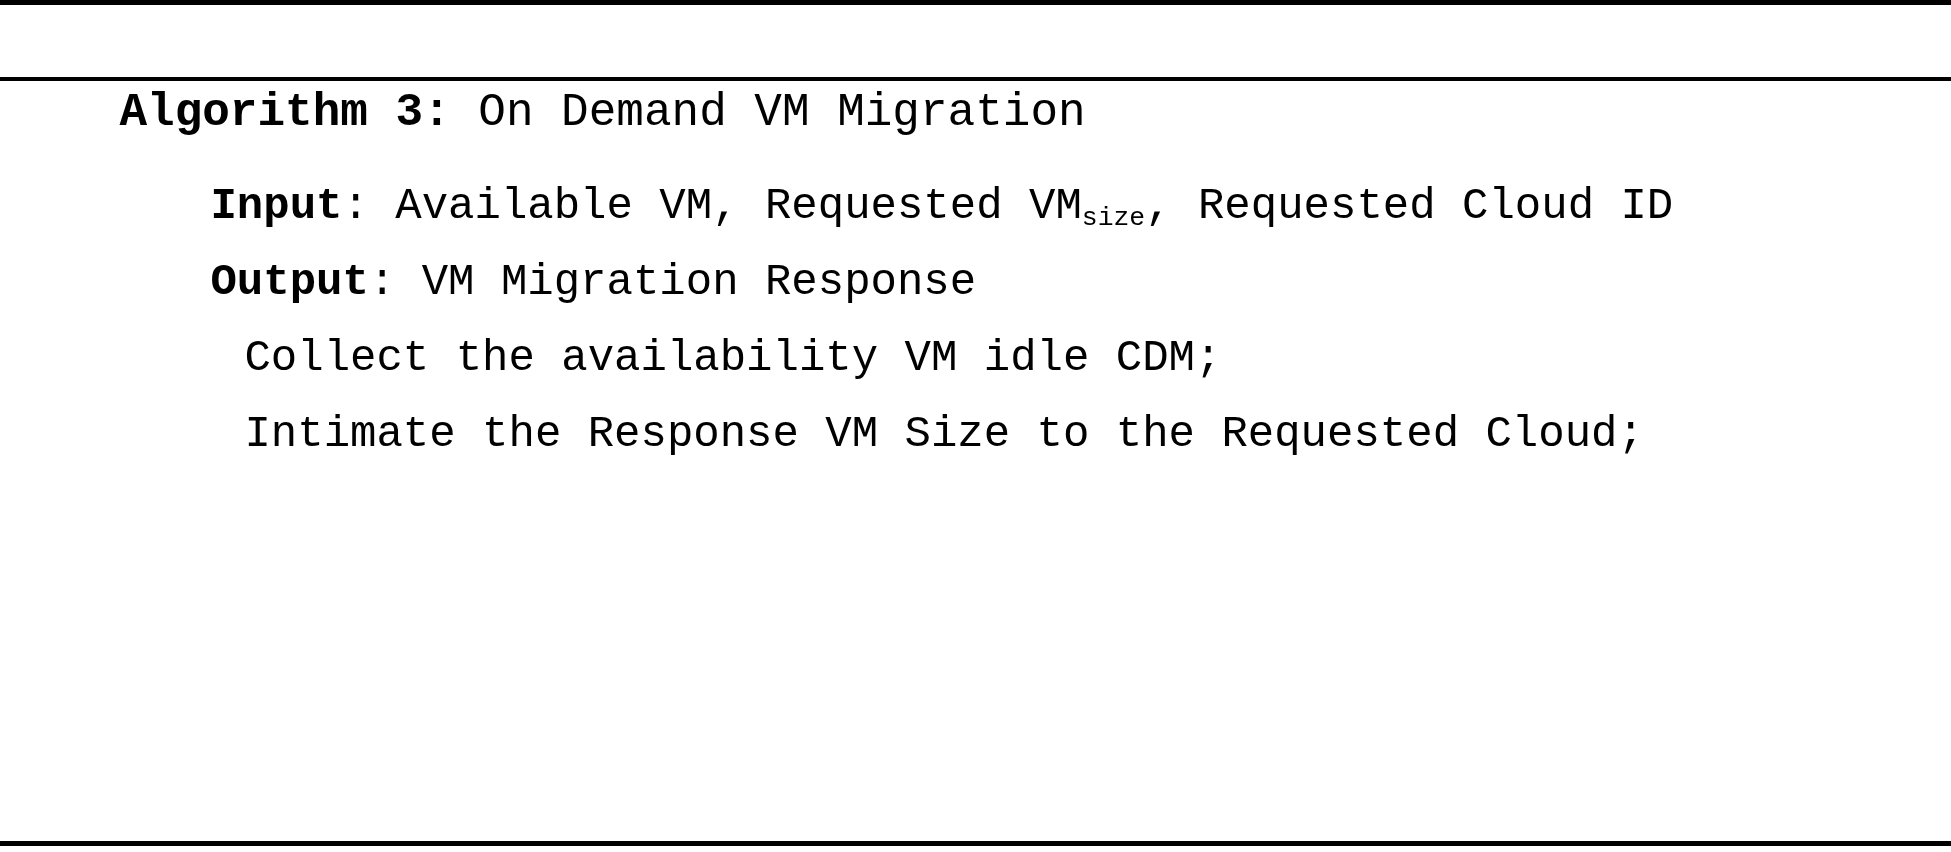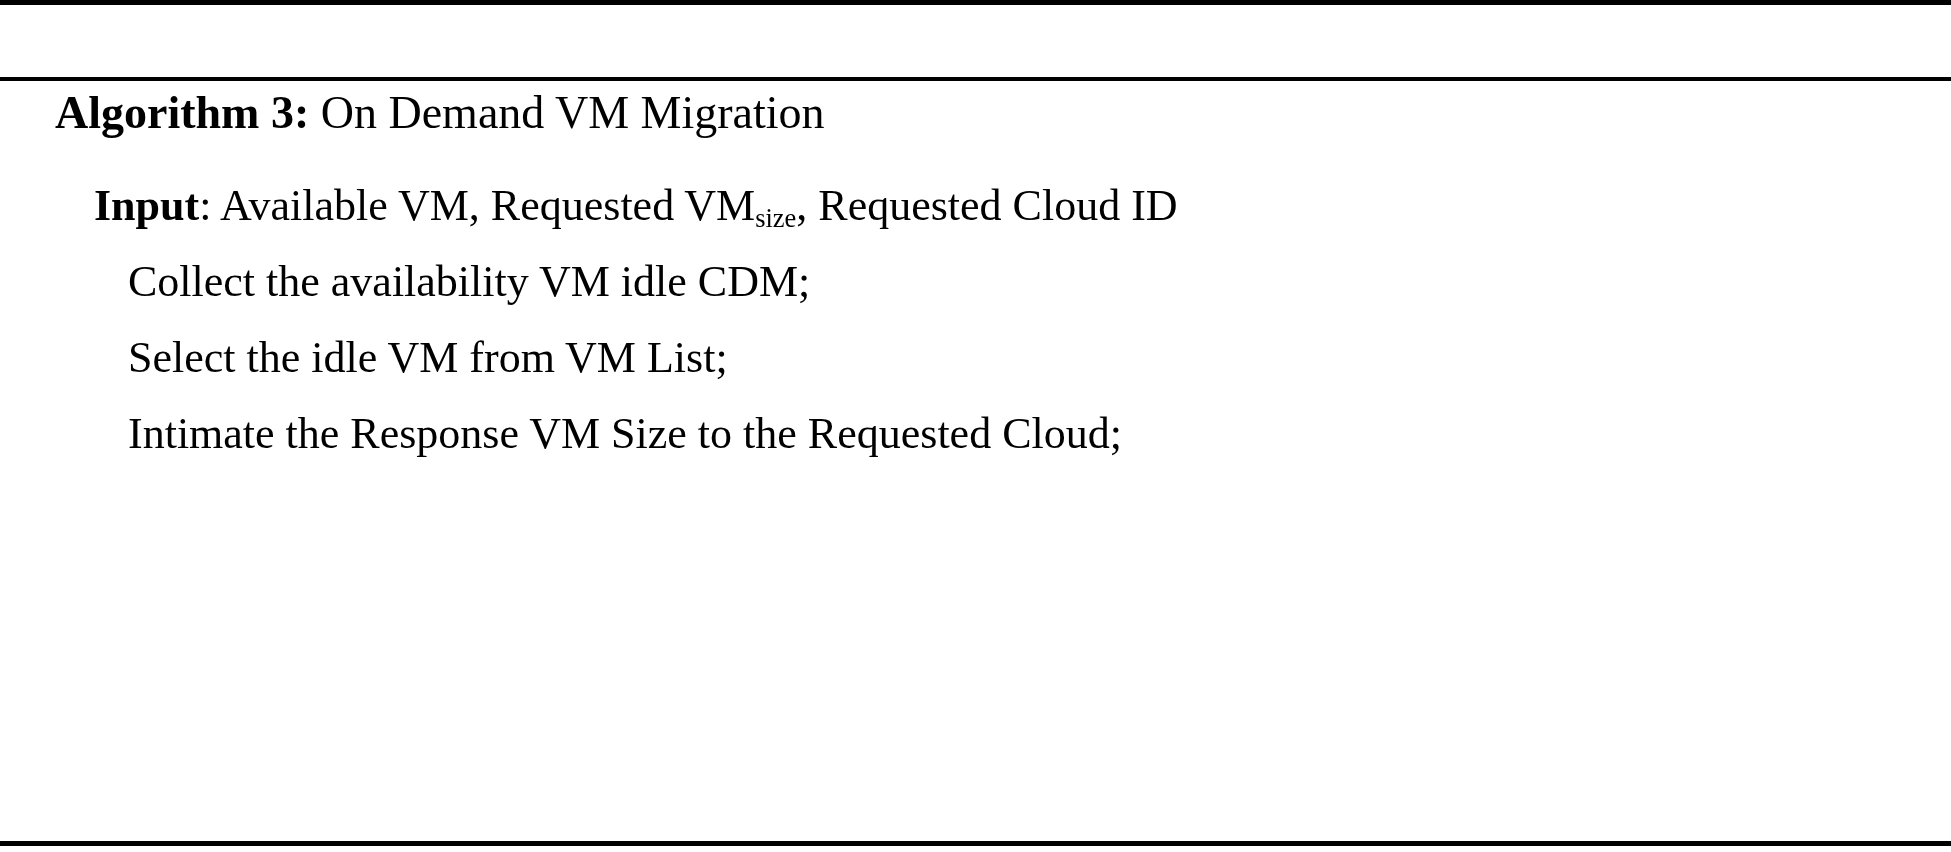--- a/index.html
+++ b/index.html
@@ -2,35 +2,35 @@
 <html><head>
 <meta charset="utf-8">
 <style>
   html, body { margin: 0; padding: 0; }
   .page {
     position: relative;
     width: 1951px;
     height: 852px;
     background: #ffffff;
     color: #000000;
-    font-family: Liberation Serif, serif;
+    font-family: Liberation Mono, monospace;
     overflow: hidden;
   }
   .rule { width: 100%; background: #000000; }
   .rule-top { height: 5px; }
   .rule-header { height: 4px; }
   .rule-bottom { position: absolute; left: 0; bottom: 6px; height: 5px; }
   .title-row {
     height: 72px;
     line-height: 72px;
     padding-left: 9px;
     font-size: 46px;
     white-space: pre;
   }
-  .body { padding-top: 11px; }
+  .body { padding-top: 11px; padding-left: 24px; }
   .line {
     height: 76px;
     line-height: 76px;
     padding-left: 28px;
     font-size: 44px;
     white-space: pre;
   }
   .line.indent { padding-left: 62px; }
   .b { font-weight: bold; }
   .sub { font-size: 0.6em; vertical-align: -0.25em; }
@@ -47,29 +47,29 @@
   </div>
 
   <div class="rule rule-header"></div>
 
   <div class="body">
 
     <div class="line">
       <span class="b">Input</span><span>: Available VM, Requested VM</span><span class="sub">size</span><span>, Requested Cloud ID</span>
     </div>
 
+    <div class="line">
+      <span class="b">Output</span><span>: VM Migration Response</span>
+    </div>
 
 
     <div class="line indent">
       <span>Collect the availability VM idle CDM;</span>
     </div>
 
-    <div class="line indent">
-      <span>Select the idle VM from VM List;</span>
-    </div>
 
 
 
     <div class="line indent">
       <span>Intimate the Response VM Size to the Requested Cloud;</span>
     </div>
 
 
     <div class="line">
       

